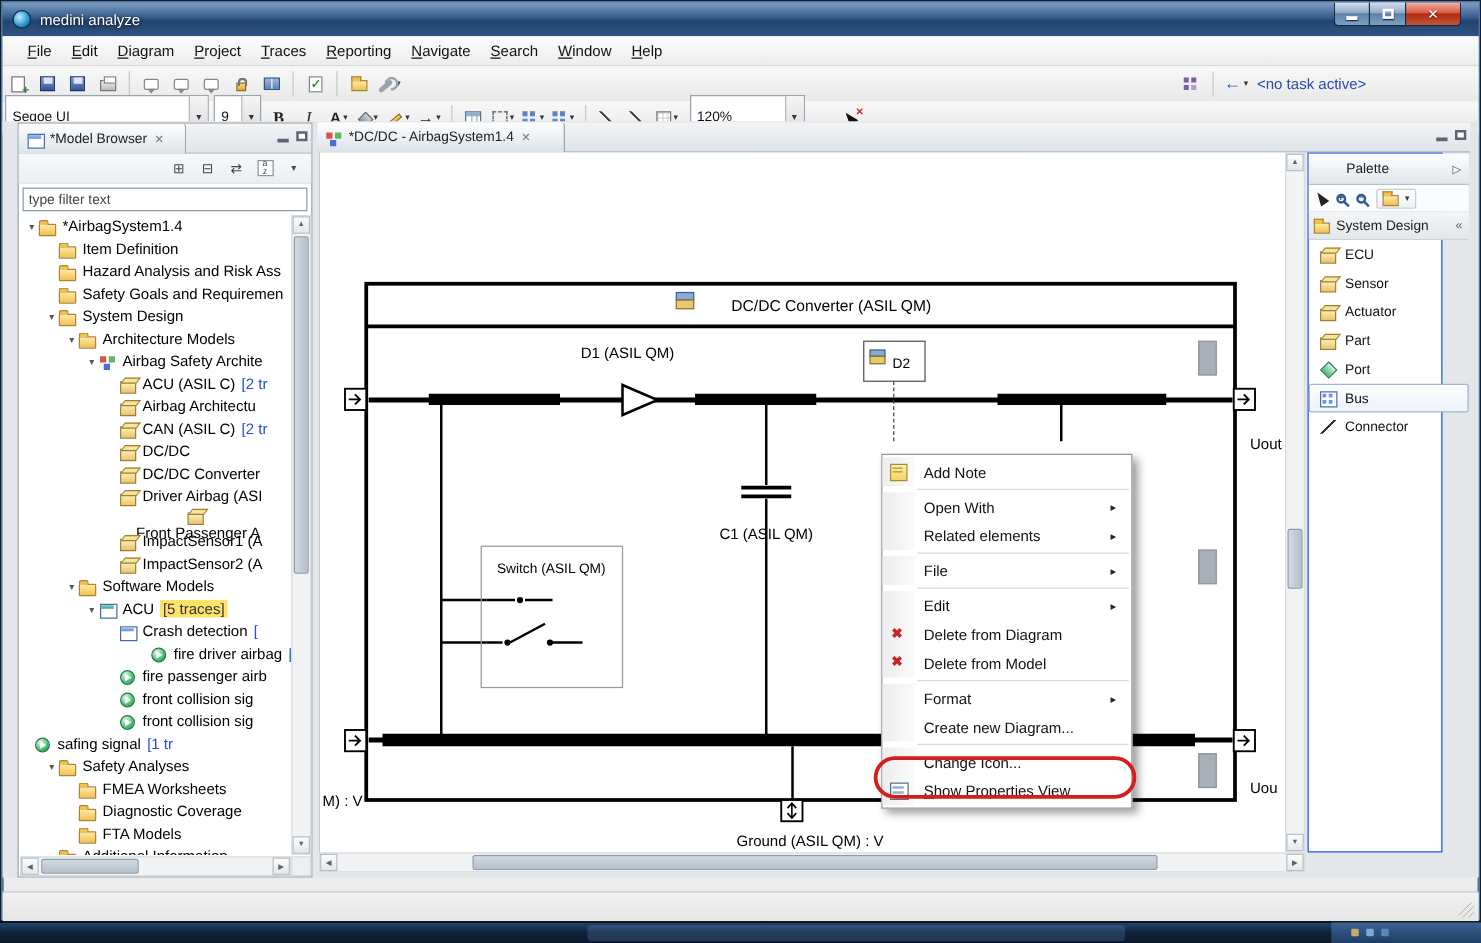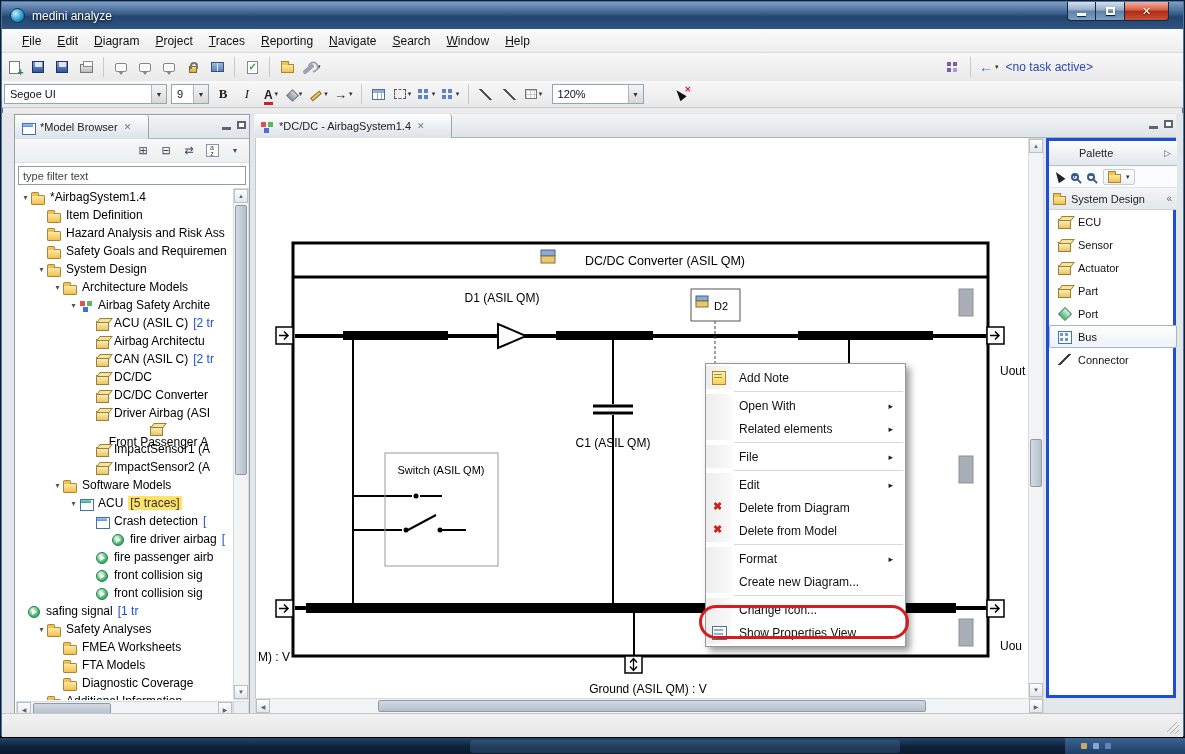--- a/index.html
+++ b/index.html
@@ -24,21 +24,21 @@
 #menubar{position:absolute;left:1px;top:28px;right:1px;height:24px;background:linear-gradient(#fbfbfb,#ededed);border-bottom:1px solid #dadada;display:flex;align-items:center;padding-left:12px}
 .menu-item{font-size:12px;color:#111;padding:3px 8px;white-space:nowrap}
 
 
 #toolbar1,#toolbar2{position:absolute;left:1px;right:1px;background:linear-gradient(#f8f8f8,#e9e9e9);display:flex;align-items:center;}
 #toolbar1{top:52px;height:28px}
 #toolbar2{top:80px;height:27px;border-bottom:1px solid #c3c8cd}
 .tsep{width:1px;height:20px;background:#c9c9c9;margin:0 5px;flex:none}
 .tbtn{min-width:24px;height:23px;display:flex;align-items:center;justify-content:center;border:1px solid transparent;border-radius:2px;flex:none;padding:0 2px}
 .dd-arrow{font-size:7px;color:#333;margin-left:2px}
-.combo{height:20px;background:#fff;border:1px solid #98a3ad;display:flex;align-items:center;font-size:11px;color:#111;padding-left:5px;flex:none;margin:0 2px}
+.combo{height:36px;background:#fff;border:1px solid #98a3ad;display:flex;align-items:center;font-size:11px;color:#111;padding-left:5px;flex:none;margin:0 2px}
 .combo .cval{flex:1;white-space:nowrap;overflow:hidden}
 .combo .carrow{width:15px;height:100%;background:linear-gradient(#f5f5f5,#d7d7d7);border-left:1px solid #b5b5b5;display:flex;align-items:center;justify-content:center;font-size:7px;color:#333;flex:none}
 #task-status{font-size:12px;color:#2b49b0;margin:0 4px;white-space:nowrap}
 .btn-serif{font-family:"Liberation Serif",serif;font-size:13px;color:#222}
 .bold{font-weight:bold}.italic{font-style:italic}
 
 
 .gi{position:relative;display:inline-block}
 .gi-doc{width:11px;height:13px;background:#fff;border:1px solid #777}
 .gi-doc::after{content:"+";position:absolute;right:-5px;bottom:-5px;color:#2a8a3c;font-weight:bold;font-size:10px}
@@ -69,21 +69,21 @@
 .gi-table::before{content:"";position:absolute;left:0;right:0;top:0;height:3px;background:#8fb0d8}
 .gi-table::after{content:"";position:absolute;left:4px;top:0;bottom:0;width:1px;background:#9ab;box-shadow:4px 0 0 #9ab}
 .gi-dash{width:12px;height:10px;border:1px dashed #556}
 .gi-lay{width:4px;height:4px;background:#5b84c4;box-shadow:6px 0 0 #5b84c4,0 6px 0 #5b84c4,6px 6px 0 #5b84c4;margin:-6px 8px 0 0}
 .gi-conn{width:13px;height:11px;background:linear-gradient(45deg,transparent 45%,#444 46%,#444 54%,transparent 55%)}
 .gi-grid{width:12px;height:10px;background:#fff;border:1px solid #777;background-image:linear-gradient(#ccc 1px,transparent 1px),linear-gradient(90deg,#ccc 1px,transparent 1px);background-size:4px 4px}
 .gi-pointer{width:0;height:0;border-left:4px solid transparent;border-right:4px solid transparent;border-bottom:11px solid #111;transform:rotate(-40deg)}
 .gi-pointer-x::after{content:"✕";position:absolute;left:6px;top:2px;color:#c22;font-size:8px;font-weight:bold;transform:rotate(40deg)}
 
 
-#workspace{position:absolute;left:1px;top:112px;right:1px;height:605px;background:#e4e7ea}
+#workspace{position:absolute;left:1px;top:96px;right:1px;height:605px;background:#e4e7ea}
 
 
 #lp{position:absolute;left:12px;top:1px;width:236px;height:604px;background:#fff;border:1px solid #95a0ac}
 #lp-tabrow{position:absolute;left:0;top:0;width:234px;height:24px;background:linear-gradient(#f2f4f6,#dfe4e9);border-bottom:1px solid #aab4be}
 .vtab{position:absolute;left:0;top:0;height:24px;background:linear-gradient(#fefefe,#dce2e8);border-right:1px solid #9aa4ae;border-radius:3px 3px 0 0;display:flex;align-items:center;padding:0 6px;font-size:11px;color:#222;white-space:nowrap}
 .tab-close{font-size:9px;color:#777;margin-left:6px}
 .panel-btns{position:absolute;right:3px;top:5px;display:flex;gap:6px;align-items:center}
 .mini-bar{display:inline-block;width:9px;height:3px;background:#5a6570;margin-top:7px}
 .mini-box{display:inline-block;width:9px;height:8px;border:2px solid #5a6570;background:#fff}
 #lp-toolbar{position:absolute;left:0;top:24px;width:234px;height:24px;background:linear-gradient(#f7f8f9,#eceff1);border-bottom:1px solid #dde1e5;display:flex;align-items:center;justify-content:flex-end;padding-right:4px;gap:3px}
@@ -118,21 +118,21 @@
 
 
 #ed{position:absolute;left:252px;top:1px;width:922px;height:604px;background:#e4e7ea}
 #ed-tabrow{position:absolute;left:0;top:0;width:922px;height:24px;background:linear-gradient(#f2f4f6,#dfe4e9);border-bottom:1px solid #aab4be}
 #ed-canvas{position:absolute;left:1px;top:24px;width:773px;height:560px;background:#fff;border-left:1px solid #c4cad0}
 #ed-vsb{left:774px;top:24px;width:16px;height:560px}
 #ed-hsb{left:1px;top:584px;width:789px;height:16px}
 svg text{font-family:"Liberation Sans",sans-serif;fill:#000}
 
 
-#palette{position:absolute;left:792px;top:24px;width:130px;height:560px;background:#fff;border:3px solid #1d4ed8}
+#palette{position:absolute;left:792px;top:24px;width:108px;height:560px;background:#fff;border:1px solid #1d4ed8}
 #pal-header{position:absolute;left:0;top:0;width:128px;height:25px;background:linear-gradient(#fdfdfd,#e2e7ec);border-bottom:1px solid #b7bfc7;display:flex;align-items:center;font-size:11px;color:#222;padding-left:30px}
 #pal-header .pal-arrow{margin-left:auto;margin-right:6px;font-size:9px;color:#556}
 #pal-tools{position:absolute;left:0;top:25px;width:128px;height:22px;background:#fbfcfd;border-bottom:1px solid #e2e5e8;display:flex;align-items:center;padding-left:6px;gap:8px}
 .cursor-ico{width:0;height:0;border-left:4px solid transparent;border-right:4px solid transparent;border-bottom:11px solid #222;transform:rotate(-35deg)}
 .mag{position:relative;width:8px;height:8px;border:2px solid #345a8a;border-radius:50%}
 .mag::after{content:"";position:absolute;width:6px;height:2px;background:#345a8a;bottom:-3px;right:-5px;transform:rotate(45deg)}
 .mag.plus::before{content:"+";position:absolute;top:-4px;left:-1px;font-size:9px;color:#345a8a;font-weight:bold}
 .mag.minus::before{content:"–";position:absolute;top:-5px;left:0px;font-size:9px;color:#345a8a;font-weight:bold}
 .pal-folder-dd{display:flex;align-items:center;gap:3px;border:1px solid #c8cdd2;border-radius:2px;padding:1px 4px;background:linear-gradient(#fff,#eef1f4)}
 #pal-section{position:absolute;left:0;top:47px;width:128px;height:22px;background:linear-gradient(#f4f5f7,#e3e7eb);border-bottom:1px solid #cdd2d7;display:flex;align-items:center;font-size:11px;color:#222;padding-left:4px}
@@ -439,21 +439,21 @@
               <span class="tico ic-swcomp"></span>
               <span class="tlabel">ACU</span>
               <span class="tsuffix hl">[5 traces]</span>
             </div>
             <div class="tree-row" style="padding-left: 68px;">
               <span class="tarrow"></span>
               <span class="tico ic-win"></span>
               <span class="tlabel">Crash detection</span>
               <span class="tsuffix">[</span>
             </div>
-            <div class="tree-row" style="padding-left: 84px;">
+            <div class="tree-row" style="padding-left: 48px; margin-left: 45px;">
               <span class="tarrow"></span>
               <span class="tico ic-op"></span>
               <span class="tlabel">fire driver airbag</span>
               <span class="tsuffix">[</span>
             </div>
             <div class="tree-row" style="padding-left: 68px;">
               <span class="tarrow"></span>
               <span class="tico ic-op"></span>
               <span class="tlabel">fire passenger airb</span>
             </div>
@@ -479,26 +479,26 @@
               <span class="tlabel">Safety Analyses</span>
             </div>
             <div class="tree-row" style="padding-left: 36px;">
               <span class="tarrow"></span>
               <span class="tico ic-folder"></span>
               <span class="tlabel">FMEA Worksheets</span>
             </div>
             <div class="tree-row" style="padding-left: 36px;">
               <span class="tarrow"></span>
               <span class="tico ic-folder"></span>
+              <span class="tlabel">Diagnostic Coverage</span>
+            </div>
+            <div class="tree-row" style="padding-left: 36px;">
+              <span class="tarrow"></span>
+              <span class="tico ic-folder"></span>
               <span class="tlabel">FTA Models</span>
-            </div>
-            <div class="tree-row" style="padding-left: 36px;">
-              <span class="tarrow"></span>
-              <span class="tico ic-folder"></span>
-              <span class="tlabel">Diagnostic Coverage</span>
             </div>
             <div class="tree-row" style="padding-left: 20px;">
               <span class="tarrow"></span>
               <span class="tico ic-folder"></span>
               <span class="tlabel">Additional Information</span>
             </div>
           </div>
 
       <div class="sb" style="left:218px;top:73px;width:16px;height:512px">
         <div class="sb-btn" style="left:0;top:0;width:14px;height:14px">▲</div>

